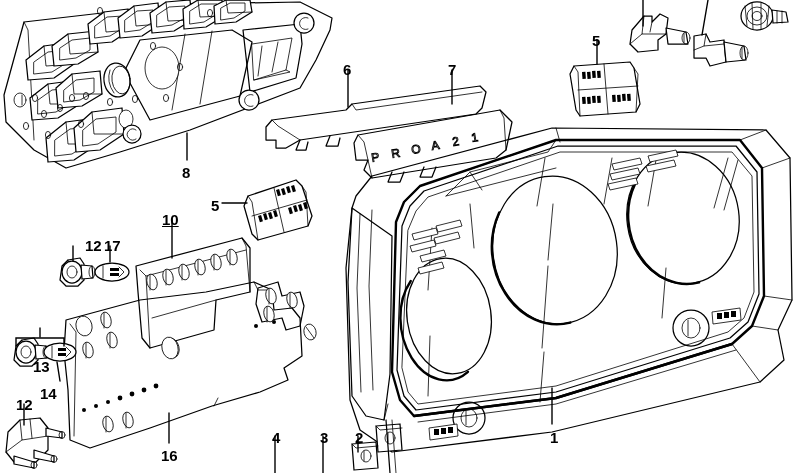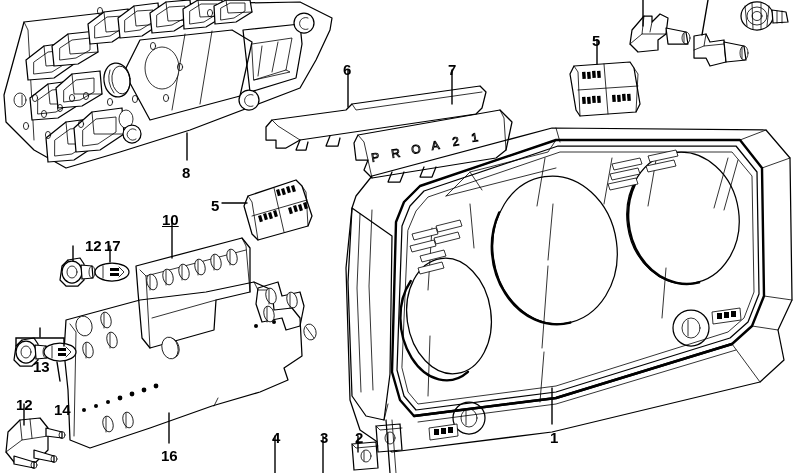--- a/index.html
+++ b/index.html
@@ -505,18 +505,18 @@
       <div class="callout-label" style="left: 272px; top: 430px;">4</div>
       <div class="callout-label" style="left: 211px; top: 198px;">5</div>
       <div class="callout-label" style="left: 592px; top: 33px;">5</div>
       <div class="callout-label" style="left: 343px; top: 62px;">6</div>
       <div class="callout-label" style="left: 448px; top: 62px;">7</div>
       <div class="callout-label" style="left: 182px; top: 165px;">8</div>
       <div class="callout-label" style="left: 162px; top: 212px; text-decoration: underline;">10</div>
       <div class="callout-label" style="left: 104px; top: 238px;">17</div>
       <div class="callout-label" style="left: 65px; top: 238px; margin-left: 20px;">12</div>
       <div class="callout-label" style="left: 33px; top: 316px; margin-top: 43px;">13</div>
-      <div class="callout-label" style="left: 54px; top: 386px; margin-top: 16px;">14</div>
+      <div class="callout-label" style="left: 40px; top: 386px;">14</div>
       <div class="callout-label" style="left: 16px; top: 397px;">12</div>
       <div class="callout-label" style="left: 161px; top: 448px;">16</div>
     </div>
 
 </div>
 
 </body></html>

